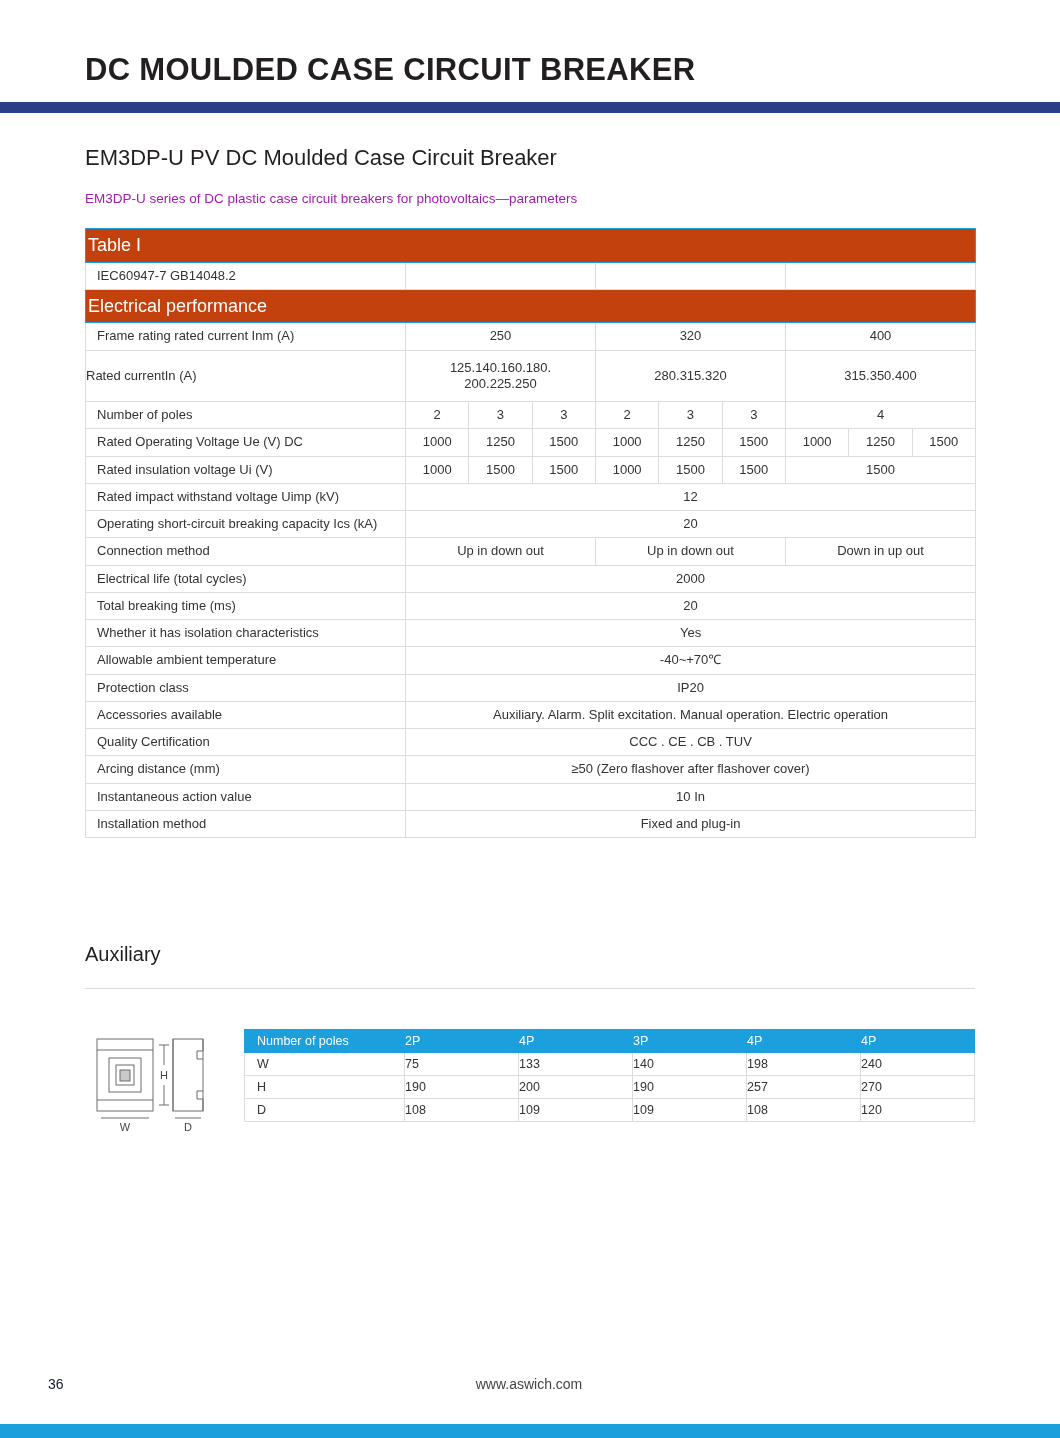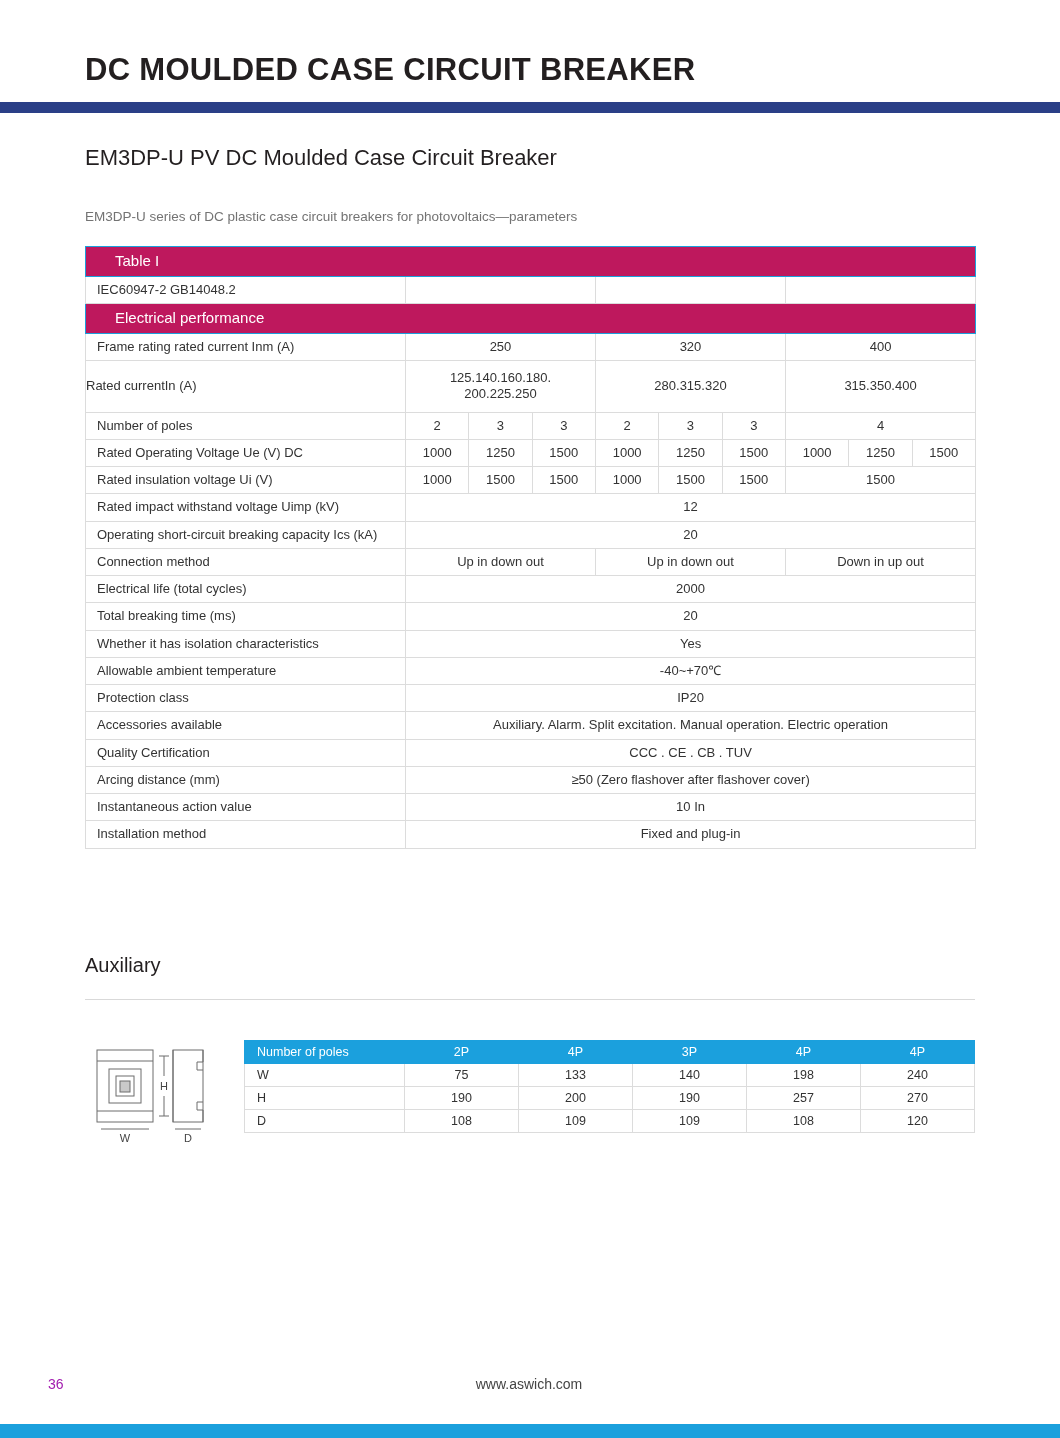--- a/index.html
+++ b/index.html
@@ -30,23 +30,23 @@
 
   
   .section-wrap { padding: 0 85px; }
   .product-title {
     margin: 32px 0 0 0;
     font-size: 22px;
     font-weight: normal;
     color: #231f20;
   }
   .intro-line {
-    margin: 38px 0 0 0;
+    margin: 20px 0 0 0;
     font-size: 13.5px;
-    color: #737373;
+    color: #a21caf;
   }
 
   
   table.spec {
     width: 890px;
     border-collapse: collapse;
     margin-top: 22px;
     font-size: 13px;
     color: #333333;
     table-layout: fixed;
@@ -57,27 +57,27 @@
     height: 22px;
     text-align: center;
     vertical-align: middle;
     line-height: 1.25;
   }
   table.spec td.lbl {
     text-align: left;
     padding-left: 11px;
   }
   table.spec tr.band td {
-    background: #be185d;
+    background: #c2410c;
     color: #ffffff;
     text-align: left;
-    padding-left: 29px;
+    padding-left: 2px;
     border: 1px solid #1ba0dd;
     height: 21px;
-    font-size: 15px;
+    font-size: 18px;
   }
   table.spec td.tall { padding: 9px 0; }
 
   
   .dims-title {
     margin: 105px 0 0 0;
     font-size: 20px;
     font-weight: normal;
     color: #231f20;
   }
@@ -97,21 +97,20 @@
     width: 730px;
     border-collapse: collapse;
     font-size: 12.5px;
     color: #333333;
     table-layout: fixed;
   }
   table.dims td {
     border: 1px solid #dcdcdc;
     height: 21px;
     padding: 4px 0;
-    text-align: center;
     vertical-align: middle;
   }
   table.dims td.lbl { text-align: left; padding-left: 12px; }
   table.dims tr.head td {
     background: #1ba0dd;
     color: #ffffff;
     border: 1px solid #1ba0dd;
   }
   table.dims tr.head td.lbl { text-align: left; }
 
@@ -122,21 +121,21 @@
     height: 88px;
   }
   .footer-inner {
     position: relative;
     height: 74px;
   }
   .page-num {
     position: absolute;
     left: 48px; top: 26px;
     font-size: 14px;
-    color: #a21caf;
+    color: #0f172a;
   }
   .footer-url {
     position: absolute;
     left: 0; right: 2px; top: 26px;
     text-align: center;
     font-size: 14px;
     color: #444444;
   }
   .footer-bar {
     position: absolute;
@@ -171,21 +170,21 @@
         <col style="width:63.3px">
         <col style="width:63.4px">
     </colgroup>
 
     <tbody>
         <tr class="band">
       <td colspan="10">Table I</td>
     </tr>
 
     <tr>
-      <td class="lbl">IEC60947-2  GB14048.2</td>
+      <td class="lbl">IEC60947-7  GB14048.2</td>
       <td colspan="3"></td>
       <td colspan="3"></td>
       <td colspan="3"></td>
     </tr>
 
     <tr class="band">
       <td colspan="10">Electrical performance</td>
     </tr>
 
     <tr>

